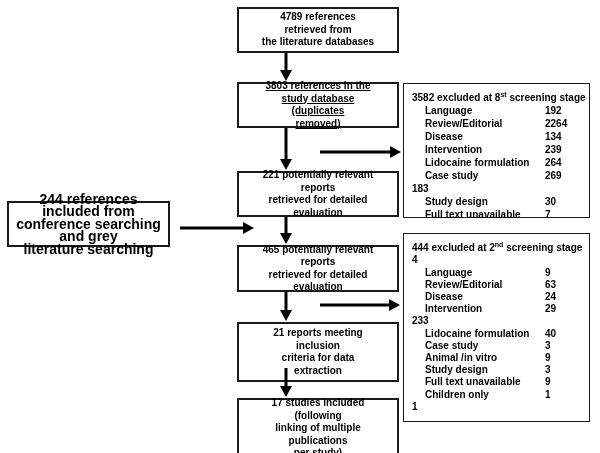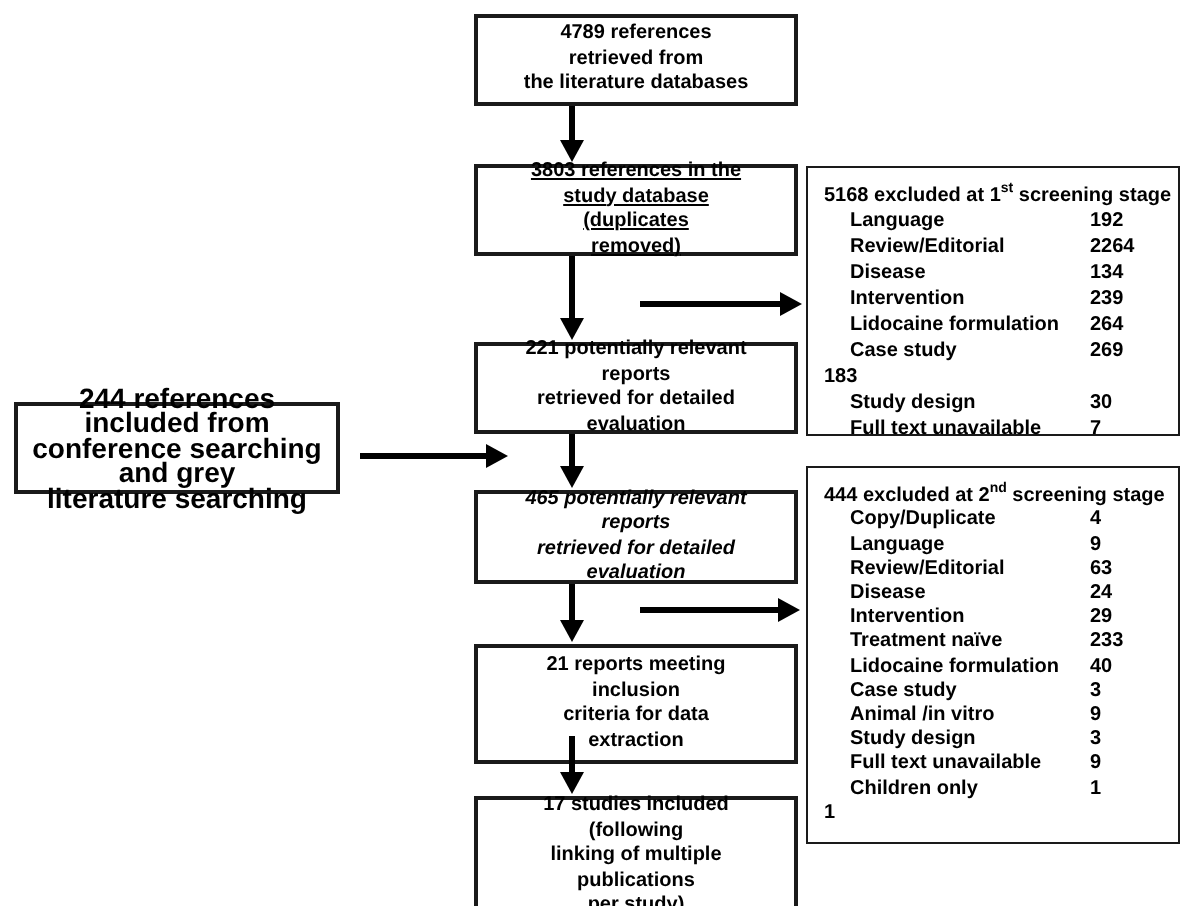--- a/index.html
+++ b/index.html
@@ -75,36 +75,36 @@
   <div class="flow-box" style="top:7px; height:46px;">4789 references retrieved from
 the literature databases</div>
 
   <div class="flow-box" style="top:82px; height:46px;text-decoration:underline;">3803 references in the
 study database (duplicates
 removed)</div>
 
   <div class="flow-box" style="top:171px; height:46px;">221 potentially relevant reports
 retrieved for detailed evaluation</div>
 
-  <div class="flow-box" style="top:245px; height:47px;font-style:italic;">465 potentially relevant reports
+  <div class="flow-box" style="top:245px; height:47px;">465 potentially relevant reports
 retrieved for detailed evaluation</div>
 
   <div class="flow-box" style="top:322px; height:60px;">21 reports meeting inclusion
 criteria for data extraction</div>
 
   <div class="flow-box" style="top:398px; height:61px;">17 studies included (following
 linking of multiple publications
 per study)</div>
 
   <div class="side-box" style="left:7px; top:201px; width:163px; height:46px;">244 references included from
 conference searching and grey
 literature searching</div>
 
   <div class="excl-box" id="excl-box-1" style="top:83px; height:135px;">
-    <div class="excl-header"><span>5168 excluded at 1</span><sup>st</sup><span> screening stage</span></div>
+    <div class="excl-header"><span>3582 excluded at 8</span><sup>st</sup><span> screening stage</span></div>
     <div class="excl-rows">
         <div class="excl-row">
           <span class="excl-label">Language</span>
           <span class="excl-value">192</span>
         </div>
         <div class="excl-row">
           <span class="excl-label">Review/Editorial</span>
           <span class="excl-value">2264</span>
         </div>
         <div class="excl-row">
@@ -134,41 +134,39 @@
           <span class="excl-label">Full text unavailable</span>
           <span class="excl-value">7</span>
         </div>
       </div>
   </div>
 
   <div class="excl-box" id="excl-box-2" style="top:233px; height:189px;">
     <div class="excl-header"><span>444 excluded at 2</span><sup>nd</sup><span> screening stage</span></div>
     <div class="excl-rows">
         <div class="excl-row">
-          <span class="excl-label">Copy/Duplicate</span>
           <span class="excl-value">4</span>
         </div>
         <div class="excl-row">
           <span class="excl-label">Language</span>
           <span class="excl-value">9</span>
         </div>
         <div class="excl-row">
           <span class="excl-label">Review/Editorial</span>
           <span class="excl-value">63</span>
         </div>
         <div class="excl-row">
           <span class="excl-label">Disease</span>
           <span class="excl-value">24</span>
         </div>
         <div class="excl-row">
           <span class="excl-label">Intervention</span>
           <span class="excl-value">29</span>
         </div>
         <div class="excl-row">
-          <span class="excl-label">Treatment naïve</span>
           <span class="excl-value">233</span>
         </div>
         <div class="excl-row">
           <span class="excl-label">Lidocaine formulation</span>
           <span class="excl-value">40</span>
         </div>
         <div class="excl-row">
           <span class="excl-label">Case study</span>
           <span class="excl-value">3</span>
         </div>

